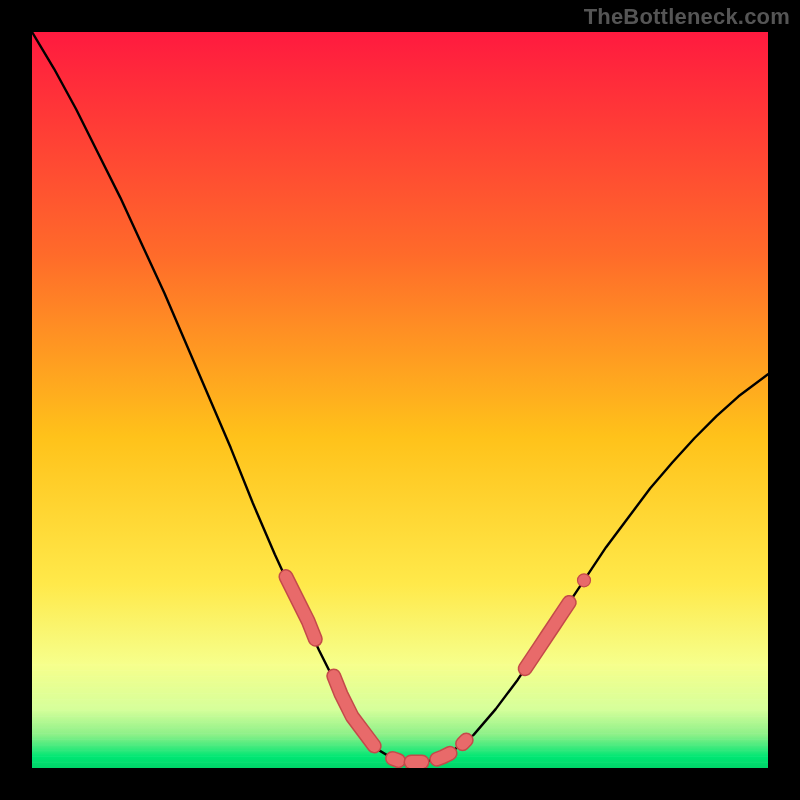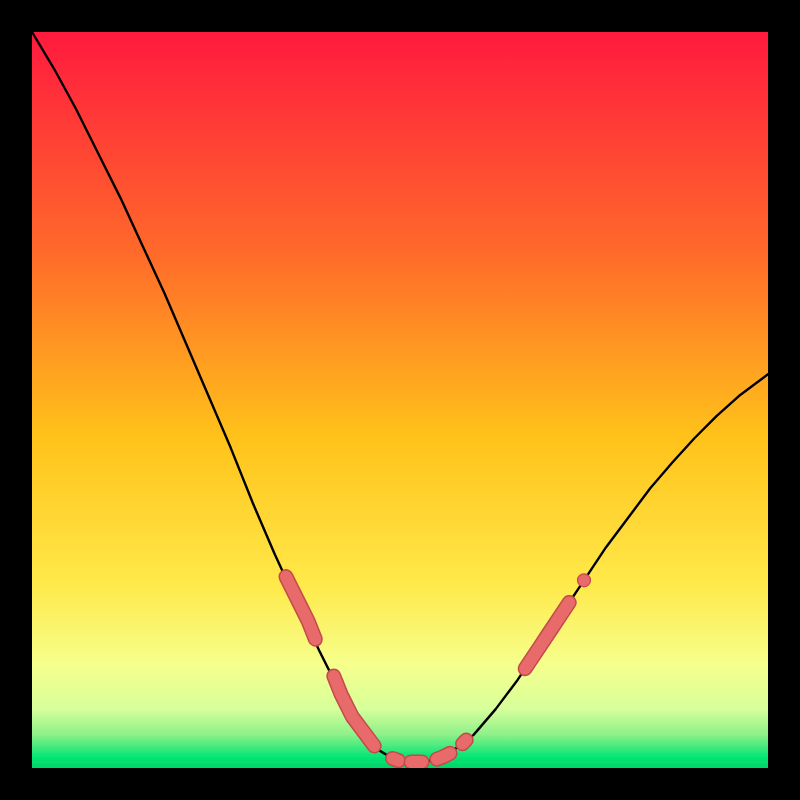--- a/index.html
+++ b/index.html
@@ -26,20 +26,21 @@
     top: 32px;
     width: 736px;
     height: 736px;
   }
   svg { display: block; }
 </style>
 </head>
 <body>
 
 <div class="stage">
+  <div class="watermark">TheBottleneck.com</div>
   <div class="plot-wrap">
     <svg id="chart-svg" width="736" height="736" viewBox="0 0 736 736">
         <defs>
           <linearGradient id="bg" x1="0" y1="0" x2="0" y2="1">
             <stop offset="0%" stop-color="#ff1a3f"></stop>
             <stop offset="30%" stop-color="#ff6a2a"></stop>
             <stop offset="55.00000000000001%" stop-color="#ffc21a"></stop>
             <stop offset="75%" stop-color="#ffe94a"></stop>
             <stop offset="86%" stop-color="#f6ff8c"></stop>
             <stop offset="92%" stop-color="#d6ff9a"></stop>

